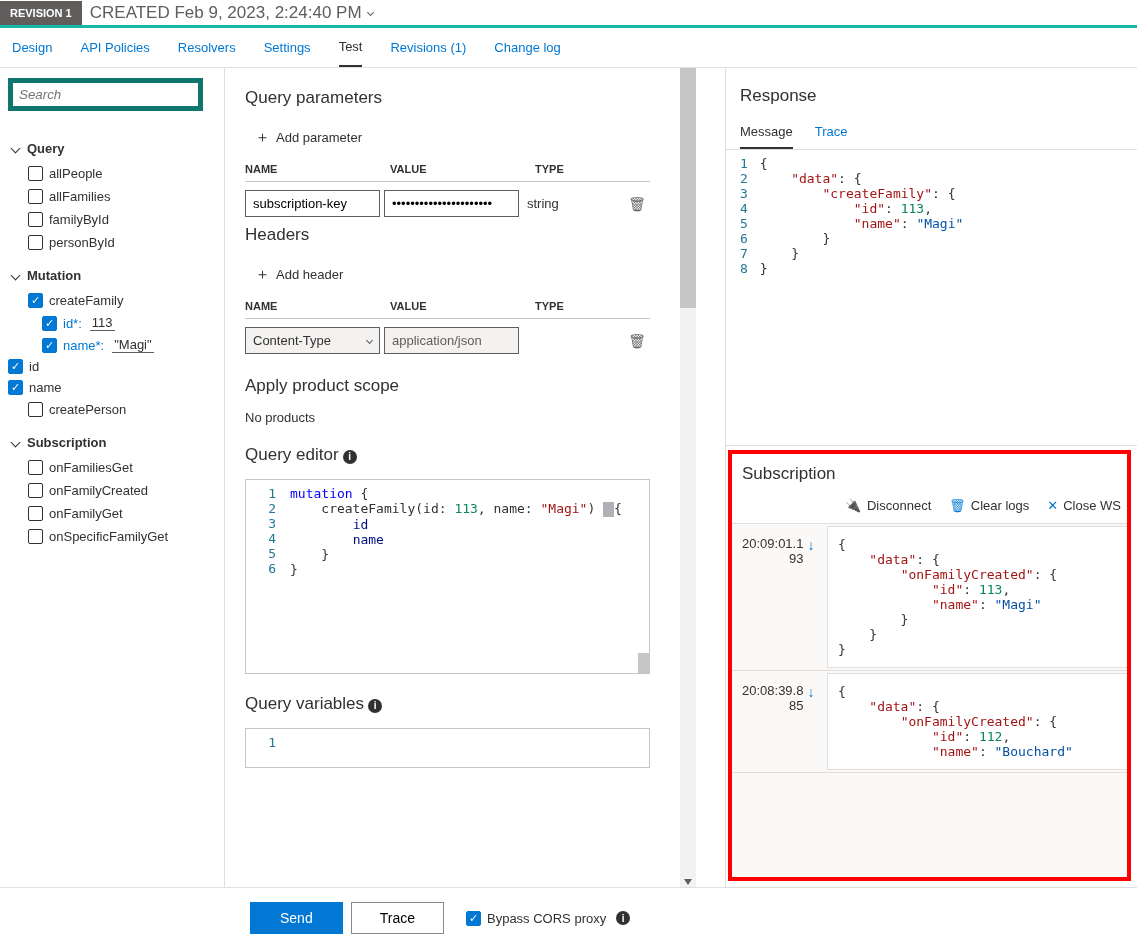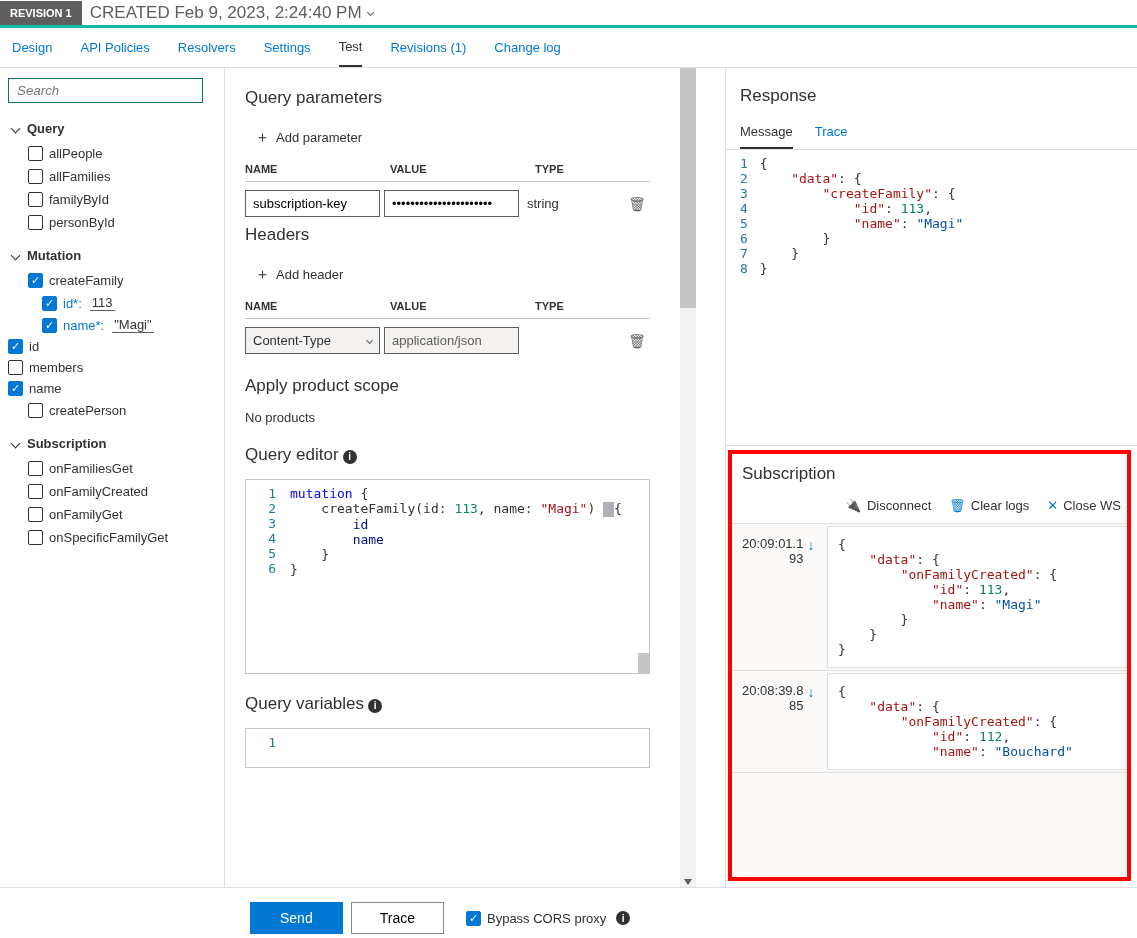--- a/index.html
+++ b/index.html
@@ -8,21 +8,21 @@
 .revision-badge { background: #605e5c; color: #fff; font-size: 11px; font-weight: 600; padding: 6px 10px; }
 .created-text { color: #605e5c; font-size: 17px; padding: 0 8px; display: flex; align-items: center; gap: 4px; }
 .chev-down { border: solid #605e5c; border-width: 0 1px 1px 0; display: inline-block; padding: 2px; transform: rotate(45deg); margin-left: 2px; }
 
 .tabs { display: flex; border-bottom: 1px solid #e1dfdd; padding: 0 12px; height: 40px; align-items: center; gap: 28px; }
 .tab { color: #0078d4; cursor: pointer; height: 100%; display: flex; align-items: center; }
 .tab.active { color: #323130; border-bottom: 2px solid #323130; }
 
 .main { display: flex; height: 820px; border-bottom: 1px solid #e1dfdd; }
 .sidebar { width: 225px; border-right: 1px solid #e1dfdd; padding: 10px 8px; overflow-y: auto; }
-.search-box { display: flex; align-items: center; border: 1px solid #0f766e; padding: 4px 6px; width: 195px; margin-bottom: 12px; }
+.search-box { display: flex; align-items: center; border: 5px solid #0f766e; padding: 4px 6px; width: 195px; margin-bottom: 24px; }
 .search-box input { border: none; outline: none; flex: 1; font-style: italic; color: #605e5c; }
 .section-head { display: flex; align-items: center; gap: 6px; font-weight: 600; padding: 6px 4px; cursor: pointer; }
 .chev { border: solid #323130; border-width: 0 1px 1px 0; display: inline-block; padding: 3px; transform: rotate(45deg); margin-right: 2px; }
 .tree-item { display: flex; align-items: center; gap: 6px; padding: 4px 4px 4px 20px; }
 .tree-sub { padding-left: 34px; display: flex; align-items: center; gap: 6px; padding-top: 3px; padding-bottom: 3px; }
 .tree-sub2 { padding-left: 34px; display: flex; align-items: center; gap: 6px; padding: 3px 0; }
 .cb { width: 15px; height: 15px; border: 1px solid #323130; border-radius: 2px; display: inline-flex; align-items: center; justify-content: center; flex-shrink: 0; cursor: pointer; }
 .cb.checked { background: #0078d4; border-color: #0078d4; color: #fff; font-size: 11px; }
 .param-label { color: #0078d4; }
 .param-val { color: #323130; border-bottom: 1px solid #605e5c; padding: 0 2px; margin-left: 2px; }
@@ -163,24 +163,20 @@
       <span class="param-val">113</span>
     </div>
     <div class="tree-sub">
       <span class="cb checked">✓</span>
       <span class="param-label">name*:</span>
       <span class="param-val">"Magi"</span>
     </div>
     <div class="tree-sub2">
         <span class="cb checked">✓</span>
         <span>id</span>
-      </div>
-    <div class="tree-sub2">
-        <span class="cb"></span>
-        <span>members</span>
       </div>
     <div class="tree-sub2">
         <span class="cb checked">✓</span>
         <span>name</span>
       </div>
     <div class="tree-item">
         <span class="cb"></span>
         <span>createPerson</span>
       </div>
 

